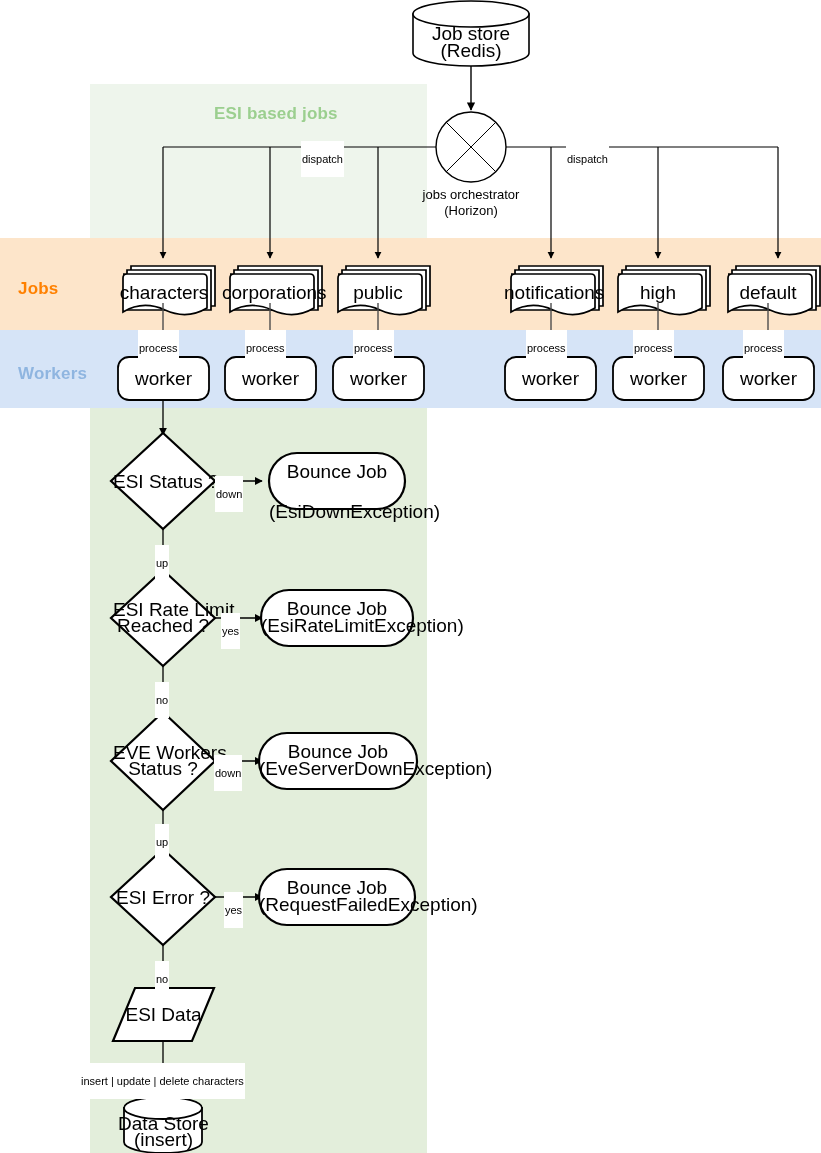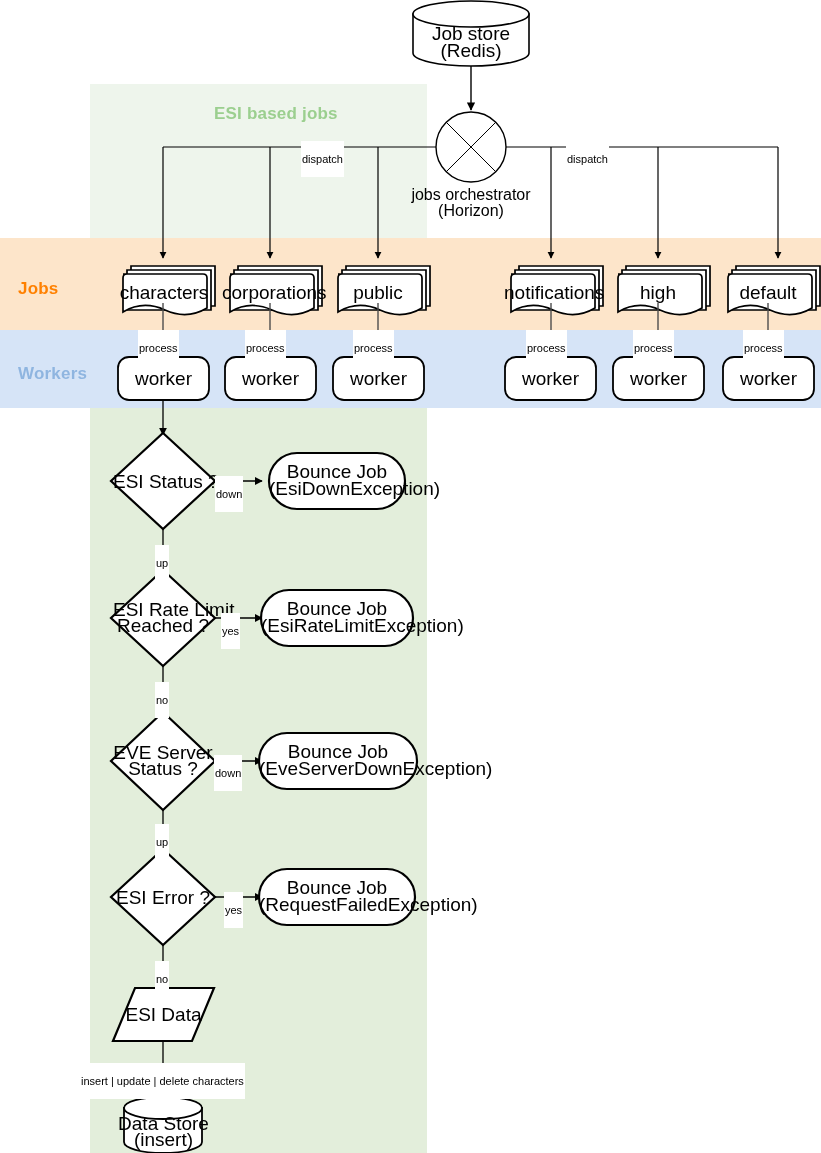--- a/index.html
+++ b/index.html
@@ -44,21 +44,21 @@
     font-size: 11px;
     color: #000000;
     background: #ffffff;
     line-height: 12px;
     white-space: nowrap;
     padding: 12px 1px;
   }
   .caption {
     position: absolute;
     text-align: center;
-    font-size: 16px;
+    font-size: 13px;
     color: #000000;
     line-height: 15px;
     white-space: nowrap;
   }
 </style>
 </head>
 <body>
 
 <div id="stage">
 
@@ -216,30 +216,30 @@
   <div class="node-text" style="left:225px; top:371px; width:91px;">worker</div>
   <div class="node-text" style="left:333px; top:371px; width:91px;">worker</div>
   <div class="node-text" style="left:505px; top:371px; width:91px;">worker</div>
   <div class="node-text" style="left:613px; top:371px; width:91px;">worker</div>
   <div class="node-text" style="left:723px; top:371px; width:91px;">worker</div>
 
   <div class="node-text" style="left:113px; top:474px; width:100px;">ESI Status ?</div>
   <div class="edge-label" style="left:215px; top:476px;">down</div>
   <div class="edge-label" style="left:155px; top:545px;">up</div>
   <div class="node-text" style="left:269px; top:464px; width:136px;">Bounce Job</div>
-  <div class="node-text" style="left:269px; top:481px; width:136px;">(EsiDownException)</div>
+  <div class="node-text" style="left:269px; top:504px; width:136px;">(EsiDownException)</div>
 
   <div class="node-text" style="left:113px; top:602px; width:100px;">ESI Rate Limit</div>
   <div class="node-text" style="left:113px; top:618px; width:100px;">Reached ?</div>
   <div class="edge-label" style="left:221px; top:613px;">yes</div>
   <div class="edge-label" style="left:155px; top:682px;">no</div>
   <div class="node-text" style="left:261px; top:601px; width:152px;">Bounce Job</div>
   <div class="node-text" style="left:261px; top:618px; width:152px;">(EsiRateLimitException)</div>
 
-  <div class="node-text" style="left:113px; top:745px; width:100px;">EVE Server</div>
+  <div class="node-text" style="left:113px; top:745px; width:100px;">EVE Workers</div>
   <div class="node-text" style="left:113px; top:761px; width:100px;">Status ?</div>
   <div class="edge-label" style="left:214px; top:755px;">down</div>
   <div class="edge-label" style="left:155px; top:824px;">up</div>
   <div class="node-text" style="left:259px; top:744px; width:158px;">Bounce Job</div>
   <div class="node-text" style="left:259px; top:761px; width:158px;">(EveServerDownException)</div>
 
   <div class="node-text" style="left:113px; top:890px; width:100px;">ESI Error ?</div>
   <div class="edge-label" style="left:224px; top:892px;">yes</div>
   <div class="edge-label" style="left:155px; top:961px;">no</div>
   <div class="node-text" style="left:259px; top:880px; width:156px;">Bounce Job</div>

